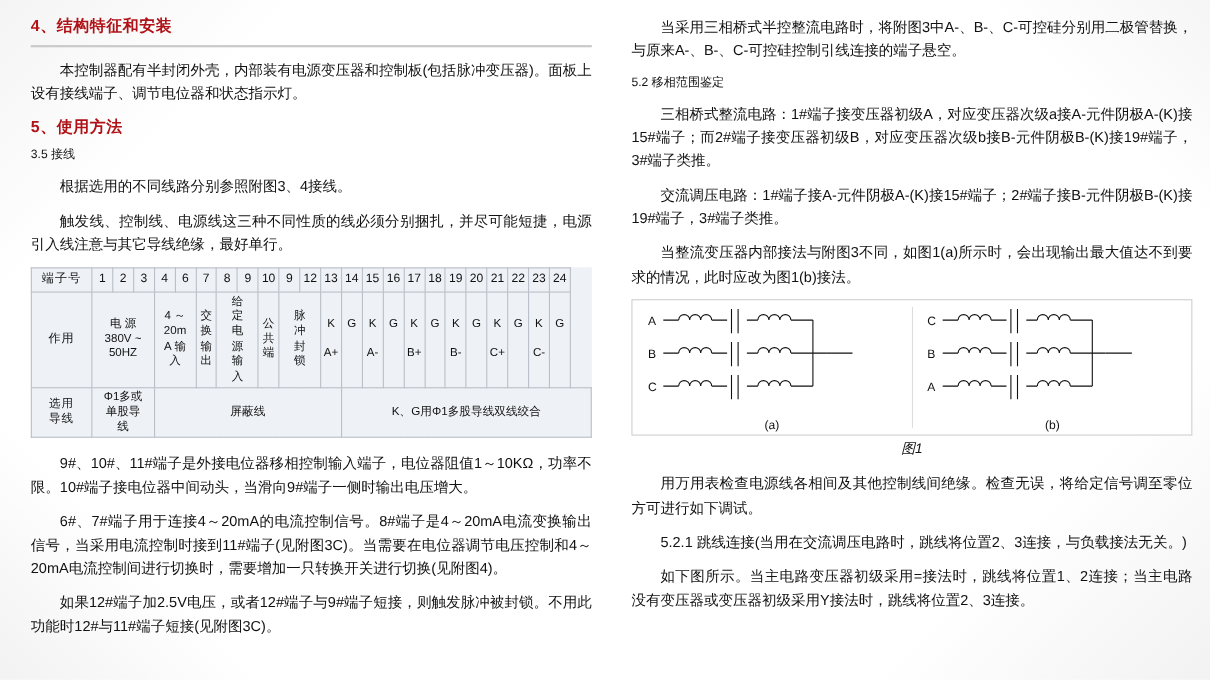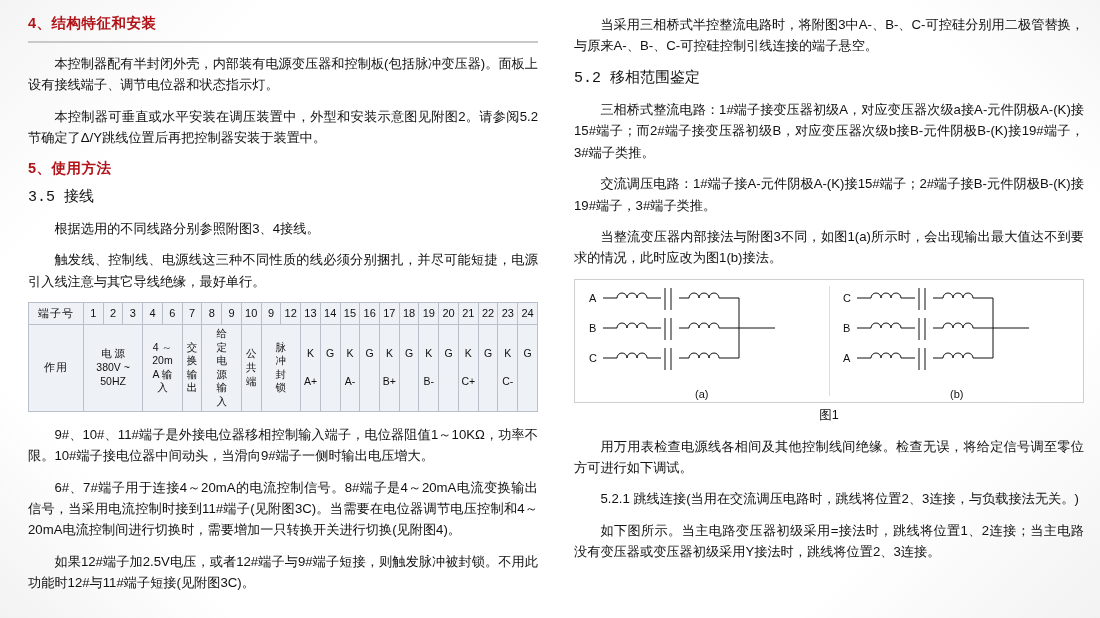--- a/index.html
+++ b/index.html
@@ -57,24 +57,23 @@
   }
   p.body {
     font-size: 13.2px;
     line-height: 1.62;
     margin: 0 0 10px 0;
     text-align: justify;
     text-justify: inter-ideograph;
   }
   p.indent { text-indent: 2em; }
   p.sub {
-    font-size: 15px;
+    font-size: 11px;
     line-height: 1.62;
     margin: 0 0 8px 0;
-    font-family: Liberation Mono, monospace;
   }
   .nowrap-head { margin-top: 4px; }
 
   
   table.pinout {
     border-collapse: collapse;
     width: 100%;
     margin: 6px 0 12px 0;
     background: #eef1f5;
     font-size: 10.5px;
@@ -104,20 +103,21 @@
     border: 1px solid #cfcfcf;
     background: #fff;
     height: 122px;
     margin: 8px 0 4px 0;
     position: relative;
   }
   .fig-caption {
     text-align: center;
     font-size: 12.5px;
     margin: 2px 0 12px 0;
+    font-style: italic;
   }
   .fig-sub {
     position: absolute;
     bottom: 2px;
     font-size: 11px;
   }
   svg.diagram { display: block; }
   .divider-v {
     position: absolute;
     left: 50%;
@@ -133,21 +133,20 @@
 <div class="bg-texture"></div>
 
 <div class="page">
 
   <div class="col">
 
     <h2 class="sec">4、结构特征和安装</h2>
     <div class="sec-rule"></div>
 
     <p class="body indent">本控制器配有半封闭外壳，内部装有电源变压器和控制板(包括脉冲变压器)。面板上设有接线端子、调节电位器和状态指示灯。</p>
-    <p class="body indent">本控制器可垂直或水平安装在调压装置中，外型和安装示意图见附图2。请参阅5.2节确定了Δ/Y跳线位置后再把控制器安装于装置中。</p>
 
     <h2 class="sec nowrap-head">5、使用方法</h2>
     <p class="sub">3.5 接线</p>
 
     <p class="body indent">根据选用的不同线路分别参照附图3、4接线。</p>
     <p class="body indent">触发线、控制线、电源线这三种不同性质的线必须分别捆扎，并尽可能短捷，电源引入线注意与其它导线绝缘，最好单行。</p>
 
     <table class="pinout">
       <tbody>
           <tr class="rowhdr">
@@ -190,20 +189,26 @@
         <td><span class="twolines">G<br><br>&nbsp;</span></td>
         <td><span class="twolines">K<br><br>B+</span></td>
         <td><span class="twolines">G<br><br>&nbsp;</span></td>
         <td><span class="twolines">K<br><br>B-</span></td>
         <td><span class="twolines">G<br><br>&nbsp;</span></td>
         <td><span class="twolines">K<br><br>C+</span></td>
         <td><span class="twolines">G<br><br>&nbsp;</span></td>
         <td><span class="twolines">K<br><br>C-</span></td>
         <td><span class="twolines">G<br><br>&nbsp;</span></td>
       </tr>
+      <tr class="rowwire">
+        <td class="label"><span class="twolines">选用<br>导线</span></td>
+        <td colspan="3"><span class="twolines">Φ1多或<br>单股导<br>线</span></td>
+        <td colspan="9">屏蔽线</td>
+        <td colspan="12">K、G用Φ1多股导线双线绞合</td>
+      </tr>
     </tbody>
       </table>
 
     <p class="body indent">9#、10#、11#端子是外接电位器移相控制输入端子，电位器阻值1～10KΩ，功率不限。10#端子接电位器中间动头，当滑向9#端子一侧时输出电压增大。</p>
     <p class="body indent">6#、7#端子用于连接4～20mA的电流控制信号。8#端子是4～20mA电流变换输出信号，当采用电流控制时接到11#端子(见附图3C)。当需要在电位器调节电压控制和4～20mA电流控制间进行切换时，需要增加一只转换开关进行切换(见附图4)。</p>
     <p class="body indent">如果12#端子加2.5V电压，或者12#端子与9#端子短接，则触发脉冲被封锁。不用此功能时12#与11#端子短接(见附图3C)。</p>
   </div>
 
   <div class="col">
 

